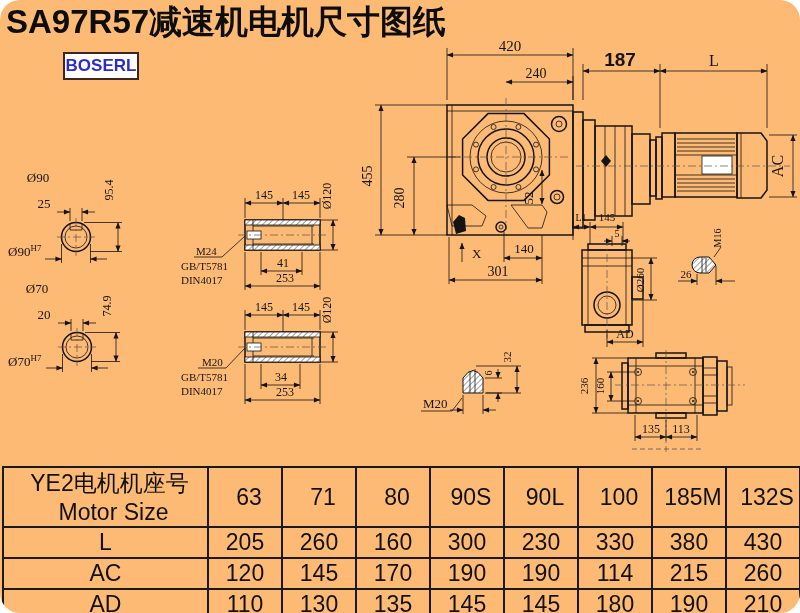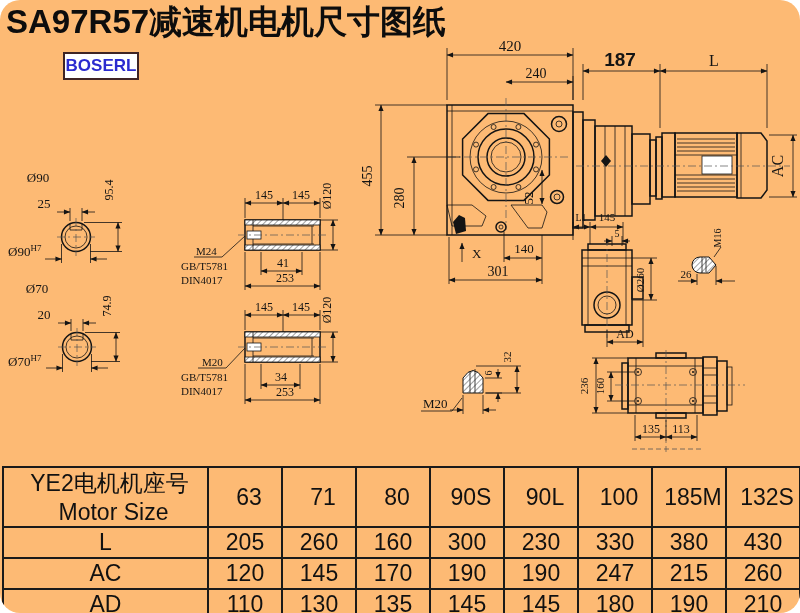--- a/index.html
+++ b/index.html
@@ -416,21 +416,21 @@
         <td>380</td>
         <td>430</td>
       </tr>
       <tr>
         <td>AC</td>
         <td>120</td>
         <td>145</td>
         <td>170</td>
         <td>190</td>
         <td>190</td>
-        <td>247</td>
+        <td>114</td>
         <td>215</td>
         <td>260</td>
       </tr>
       <tr>
         <td>AD</td>
         <td>110</td>
         <td>130</td>
         <td>135</td>
         <td>145</td>
         <td>145</td>

